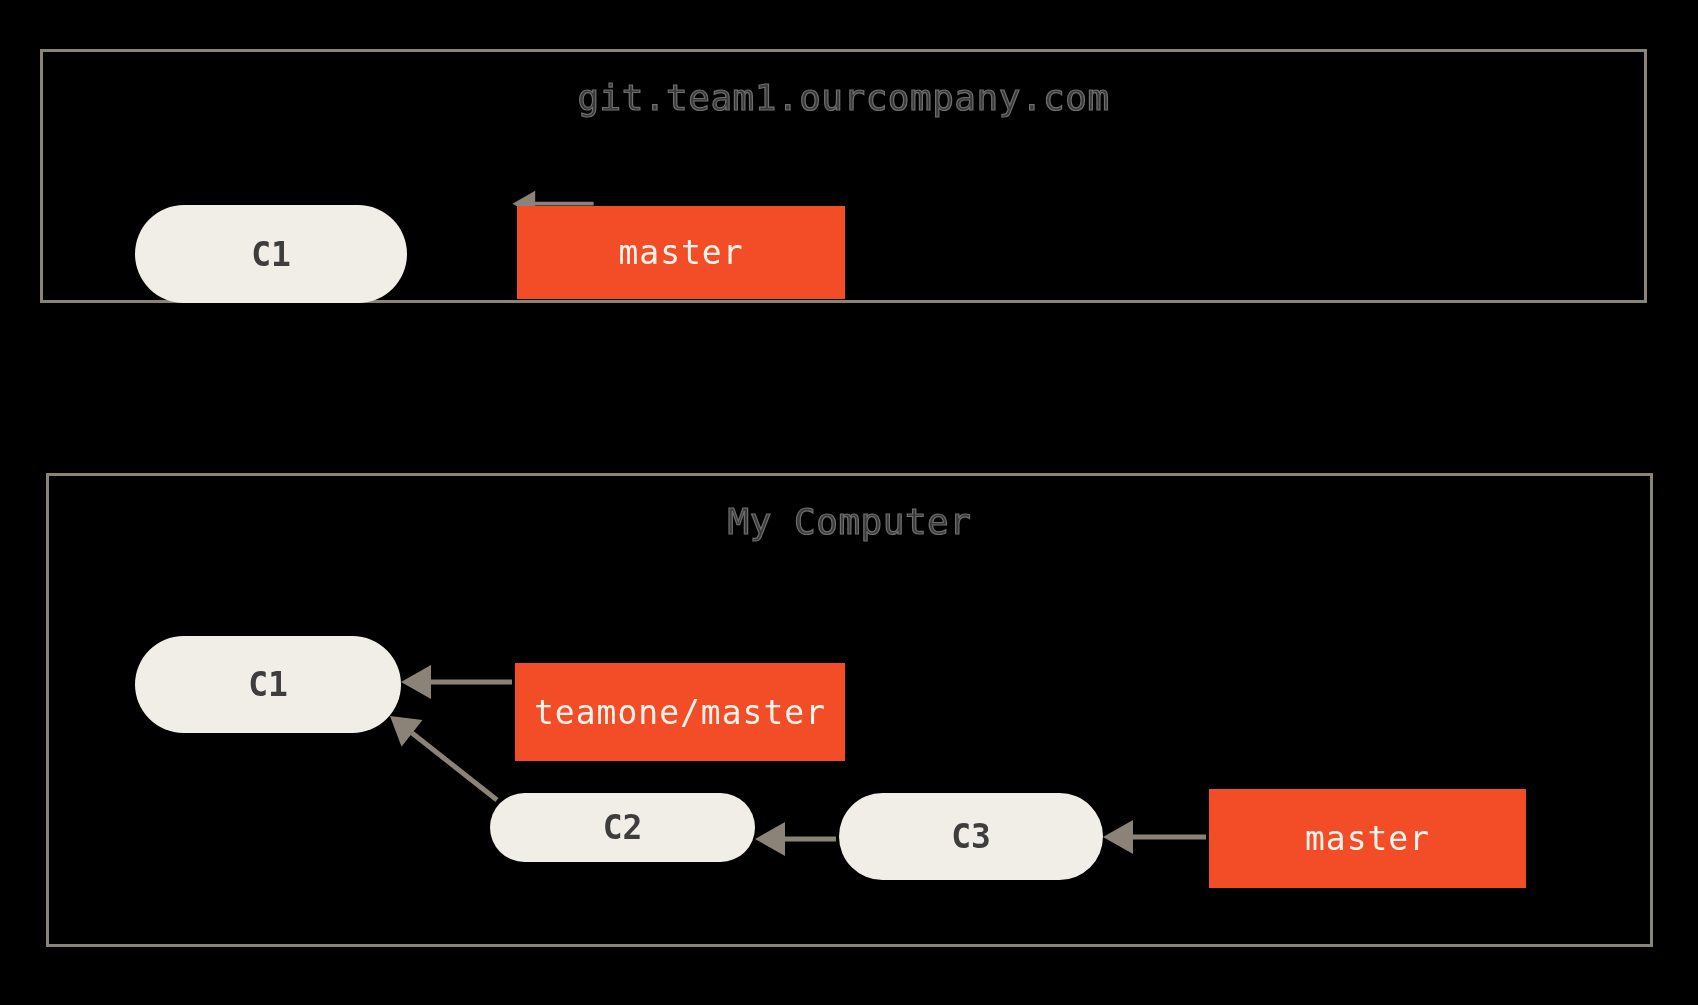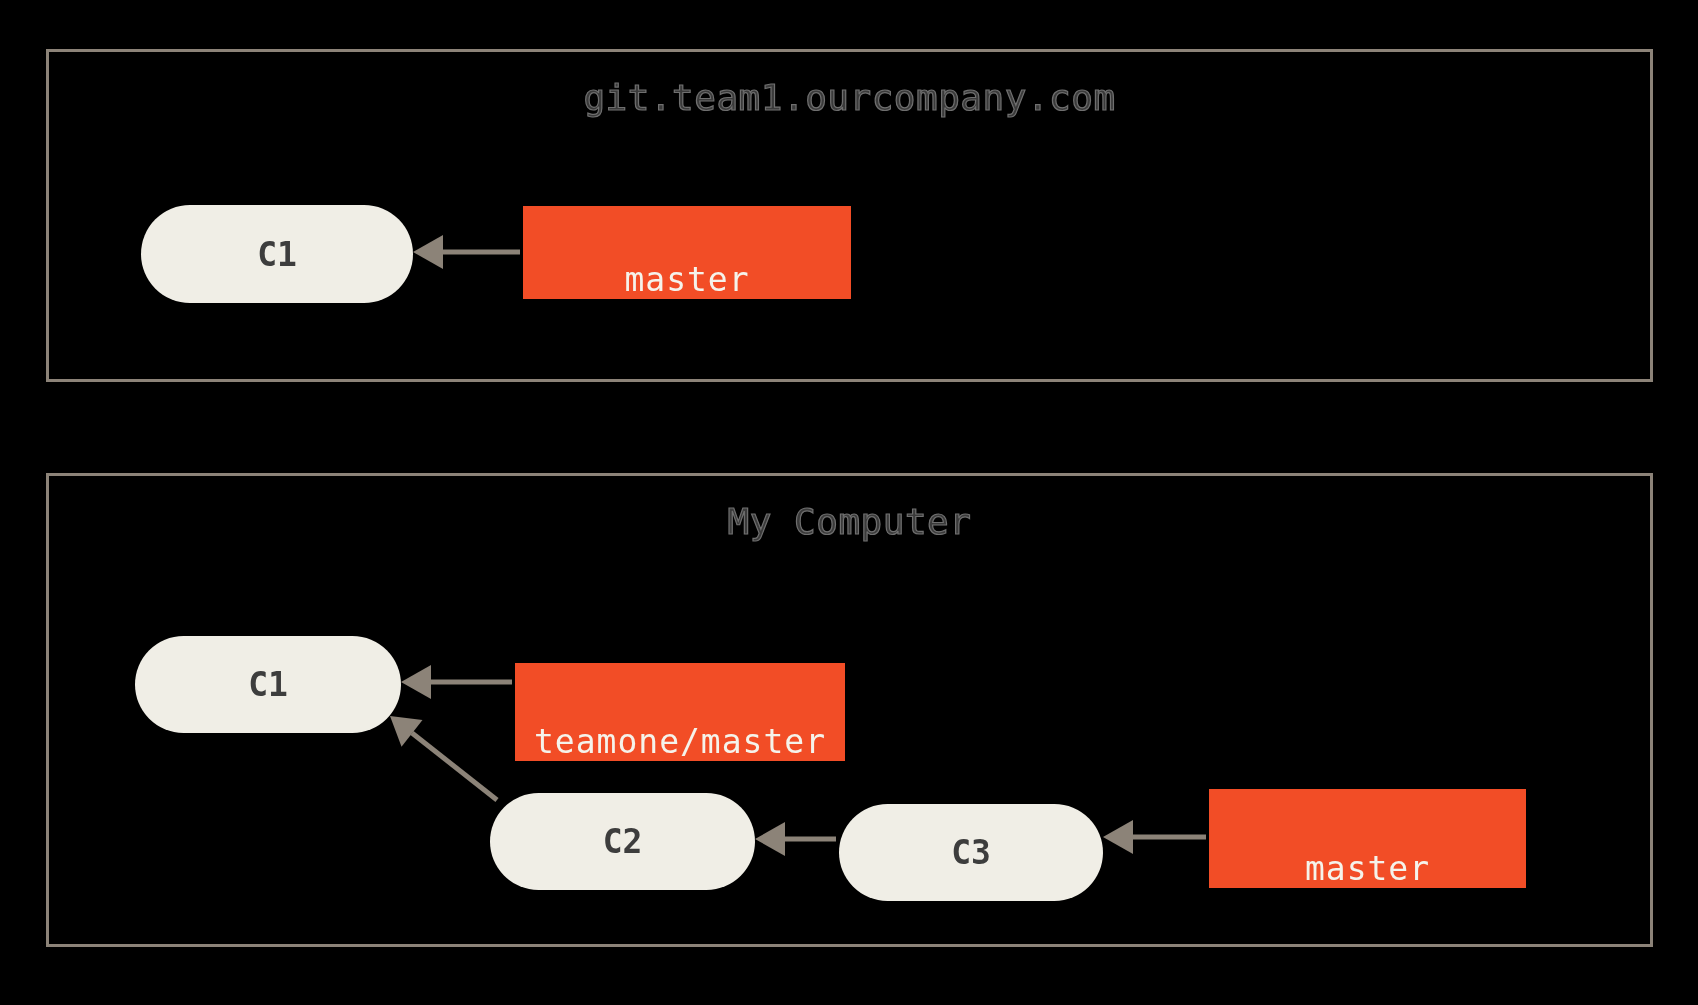--- a/index.html
+++ b/index.html
@@ -14,21 +14,21 @@
     background: var(--canvas-bg, #000000);
     overflow: hidden;
     font-family: "DejaVu Sans Mono", "Liberation Mono", monospace;
   }
   .repo-box {
     position: absolute;
     box-sizing: border-box;
     border: 3px solid var(--line-color, #8c8378);
     background: transparent;
   }
-  .box-server { left: 46px; top: 49px;  width: 1607px; height: 333px; }
+  .box-server { left: 40px; top: 49px;  width: 1607px; height: 254px; }
   .box-local  { left: 46px; top: 473px; width: 1607px; height: 474px; }
 
   .box-title {
     position: absolute;
     left: 0; right: 0;
     top: 24px;
     text-align: center;
     font-size: 36px;
     line-height: 44px;
     letter-spacing: 0.5px;
@@ -45,36 +45,36 @@
     align-items: center;
     justify-content: center;
     font-size: 33px;
     color: var(--commit-text, #3d3d3d);
     font-weight: bold;
   }
   .branch {
     position: absolute;
     background: var(--branch-bg, #f24d26);
     display: flex;
-    align-items: flex-end;
+    align-items: center;
     justify-content: center;
     font-size: 33px;
     color: var(--branch-text, #f5f3eb);
     letter-spacing: 1px;
   }
 
   
   .srv-c1     { left: 92px;  top: 153px; width: 272px; height: 98px; }
   .srv-master { left: 474px; top: 154px; width: 328px; height: 93px; }
 
   
   .loc-c1     { left: 86px;   top: 160px; width: 266px; height: 97px; }
   .loc-teamone{ left: 466px;  top: 159px; width: 330px; height: 98px; margin-top: 28px; }
-  .loc-c2     { left: 441px;  top: 317px; width: 265px; height: 97px; }
-  .loc-c3     { left: 790px;  top: 328px; width: 264px; height: 97px; }
+  .loc-c2     { left: 441px;  top: 317px; width: 265px; height: 69px; }
+  .loc-c3     { left: 790px;  top: 317px; width: 264px; height: 87px; }
   .loc-master { left: 1160px; top: 313px; width: 317px; height: 99px; }
 
   .arrow-layer {
     position: absolute;
     left: 0; top: 0;
     width: 100%; height: 100%;
     pointer-events: none;
   }
   .arrow-layer line    { stroke: var(--line-color, #8c8378); stroke-width: 5px; }
   .arrow-layer polygon { fill: var(--line-color, #8c8378); }

